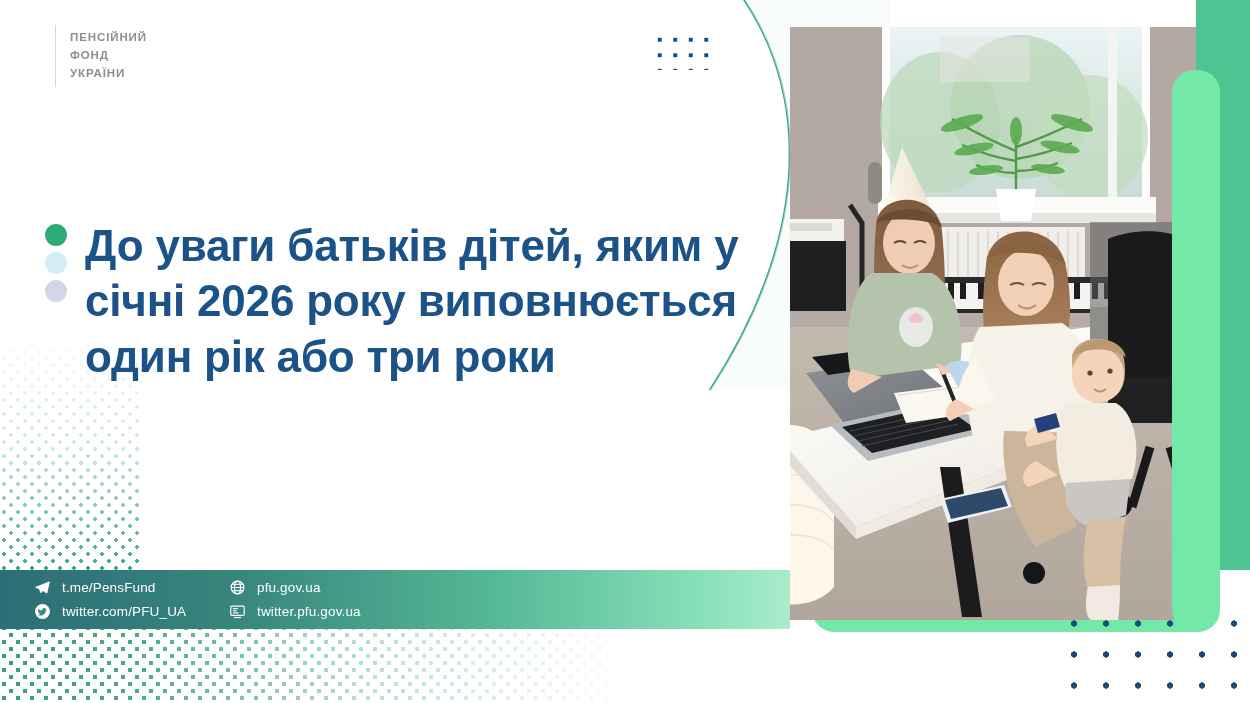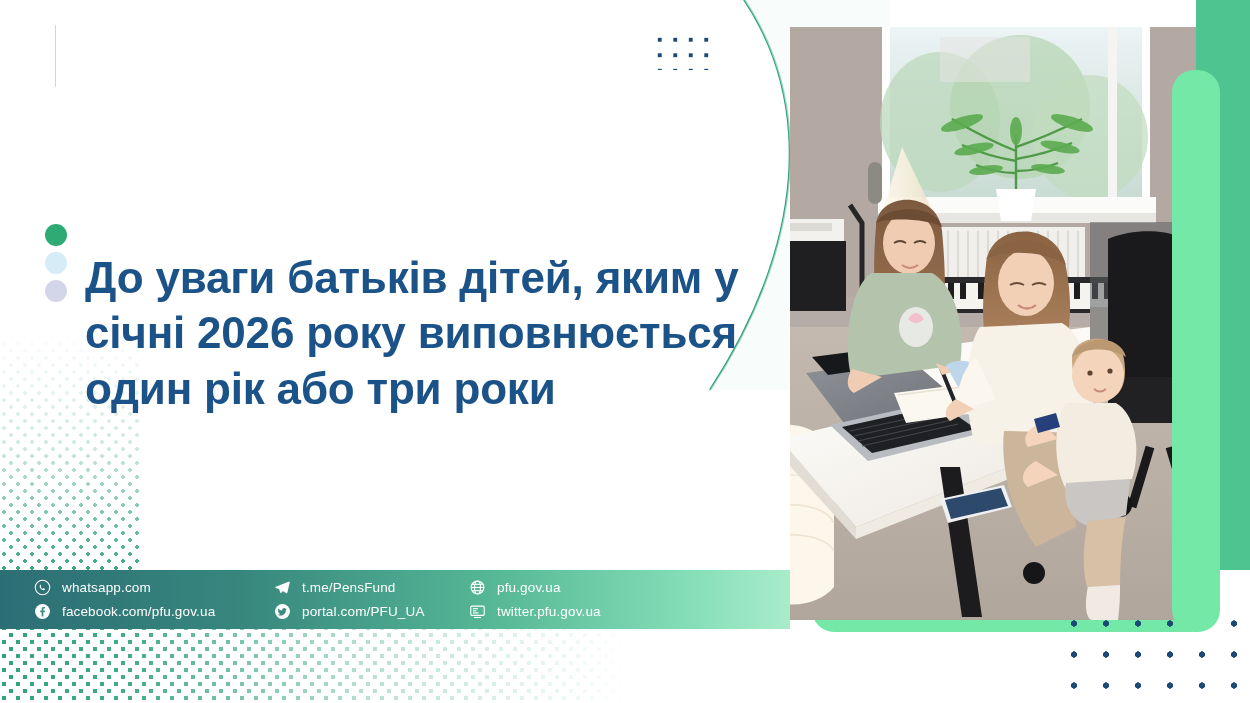--- a/index.html
+++ b/index.html
@@ -165,21 +165,20 @@
   .dot.d3 { background: #d2d6e8; }
 
   .headline {
     color: #1b5288;
     font-size: 44px;
     line-height: 1.26;
     font-weight: 700;
     letter-spacing: -0.2px;
     max-width: 700px;
     font-family: "Liberation Sans", sans-serif;
-    margin-top: 32px;
   }
 
   
   .photo-frame {
     position: absolute;
     left: 790px;
     top: 27px;
     width: 406px;
     height: 593px;
     overflow: hidden;
@@ -244,20 +243,25 @@
   </div>
 
   <div class="halftone-left"></div>
   <div class="halftone-bottom"></div>
 
   <div class="dotgrid-top"></div>
   <div class="dotgrid-bottom"></div>
 
   <div class="logo">
     <div class="logo-divider"></div>
+    <div class="logo-text">
+      <div>ПЕНСІЙНИЙ</div>
+      <div>ФОНД</div>
+      <div>УКРАЇНИ</div>
+    </div>
   </div>
 
   <div class="headline-block">
     <div class="dots-col">
       <div class="dot d1"></div>
       <div class="dot d2"></div>
       <div class="dot d3"></div>
     </div>
     <h1 class="headline">До уваги батьків дітей, яким у січні 2026 року виповнюється один рік або три роки</h1>
   </div>
@@ -466,58 +470,38 @@
       <path d="M298 560 C 294 578, 296 592, 302 593 L 328 593 C 330 578, 330 566, 330 558 Z" fill="#f0eae2"></path>
 
       <path d="M244 392 L 266 386 L 270 400 L 248 406 Z" fill="#25407a"></path>
     </svg>
   </div>
 
   <div class="panel-light"></div>
 
   <div class="footer">
 
-    <div class="footer-col c1">
-      <div class="frow">
-        <span class="ic">
-          <svg width="17" height="17" viewBox="0 0 24 24" fill="none">
-            <circle cx="12" cy="12" r="10.2" stroke="#fff" stroke-width="1.6"></circle>
-            <path d="M8.6 7.9c.3-.1.7 0 .9.4l.7 1.3c.1.3.1.6-.1.8l-.5.5c-.1.2-.2.4 0 .7.5.9 1.2 1.6 2.1 2.1.3.2.5.1.7-.1l.5-.5c.2-.2.5-.2.8-.1l1.3.7c.4.2.5.6.4.9-.3.9-1.3 1.5-2.3 1.3-2.6-.5-4.7-2.6-5.2-5.2-.2-1 .4-2 1.3-2.3z" fill="#fff"></path>
-          </svg>
-        </span>
-        <span>whatsapp.com</span>
-      </div>
-      <div class="frow">
-        <span class="ic">
-          <svg width="17" height="17" viewBox="0 0 24 24">
-            <circle cx="12" cy="12" r="10.5" fill="#fff"></circle>
-            <path d="M13.2 19v-6h2l.3-2.4h-2.3V9c0-.7.2-1.1 1.2-1.1h1.2V5.7c-.2 0-.9-.1-1.8-.1-1.8 0-3 1.1-3 3.1v1.9H8.8V13h2v6h2.4z" fill="#3a8c7e"></path>
-          </svg>
-        </span>
-        <span>facebook.com/pfu.gov.ua</span>
-      </div>
-    </div>
 
     <div class="footer-col c2">
       <div class="frow">
         <span class="ic">
           <svg width="17" height="17" viewBox="0 0 24 24">
             <path d="M21.5 3.5 2.6 10.9c-.8.3-.8 1.4 0 1.7l4.5 1.5 1.7 5c.2.7 1.1.9 1.6.3l2.3-2.6 4.5 3.3c.6.4 1.4.1 1.6-.6l3.4-14.7c.2-.8-.6-1.5-1.4-1.2z" fill="#fff"></path>
           </svg>
         </span>
         <span>t.me/PensFund</span>
       </div>
       <div class="frow">
         <span class="ic">
           <svg width="17" height="17" viewBox="0 0 24 24">
             <circle cx="12" cy="12" r="10.5" fill="#fff"></circle>
             <path d="M18.3 8.5c-.5.2-1 .4-1.5.4.5-.3.9-.8 1.1-1.4-.5.3-1.1.5-1.7.6-.5-.5-1.2-.9-2-.9-1.5 0-2.7 1.2-2.7 2.7 0 .2 0 .4.1.6-2.3-.1-4.3-1.2-5.6-2.9-.2.4-.4.8-.4 1.3 0 .9.5 1.8 1.2 2.2-.4 0-.9-.1-1.2-.3 0 1.3.9 2.4 2.2 2.7-.2.1-.5.1-.7.1-.2 0-.3 0-.5-.1.3 1.1 1.4 1.9 2.5 1.9-.9.7-2.1 1.2-3.4 1.2h-.6c1.2.8 2.6 1.2 4.1 1.2 4.9 0 7.6-4.1 7.6-7.6v-.3c.5-.4 1-.9 1.4-1.4z" fill="#3a8c7e"></path>
           </svg>
         </span>
-        <span>portal.com/PFU_UA</span>
+        <span>twitter.com/PFU_UA</span>
       </div>
     </div>
 
     <div class="footer-col c3">
       <div class="frow">
         <span class="ic">
           <svg width="17" height="17" viewBox="0 0 24 24" fill="none" stroke="#fff" stroke-width="1.6">
             <circle cx="12" cy="12" r="9"></circle>
             <path d="M3 12h18"></path>
               <path d="M3.8 7.5h16.4"></path>

